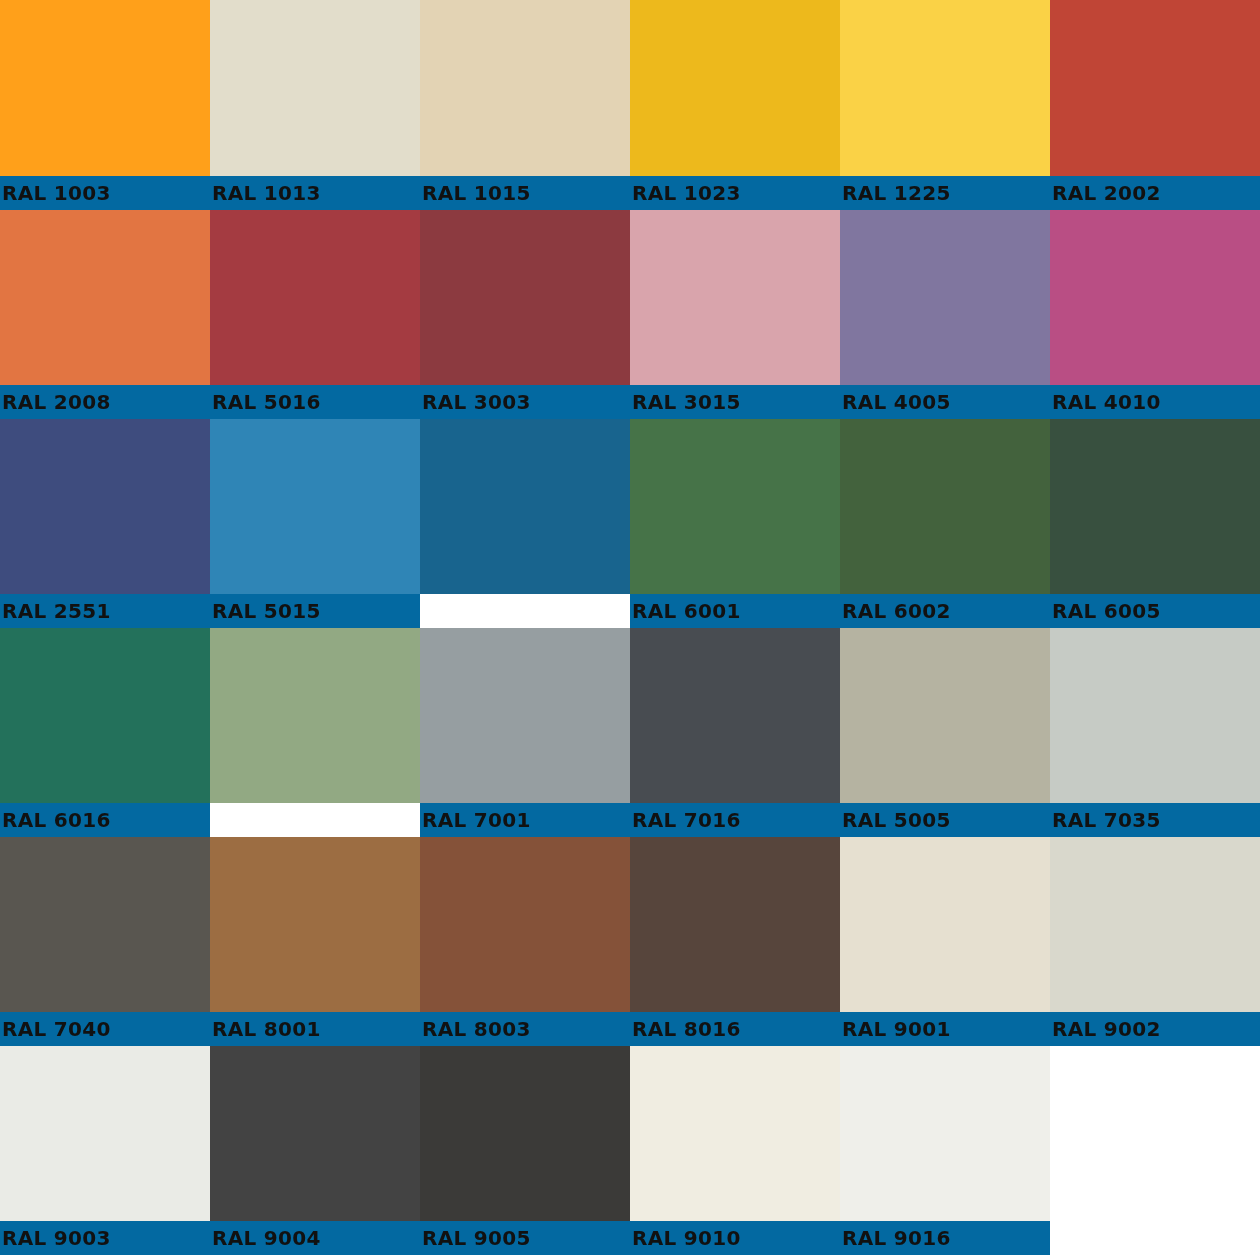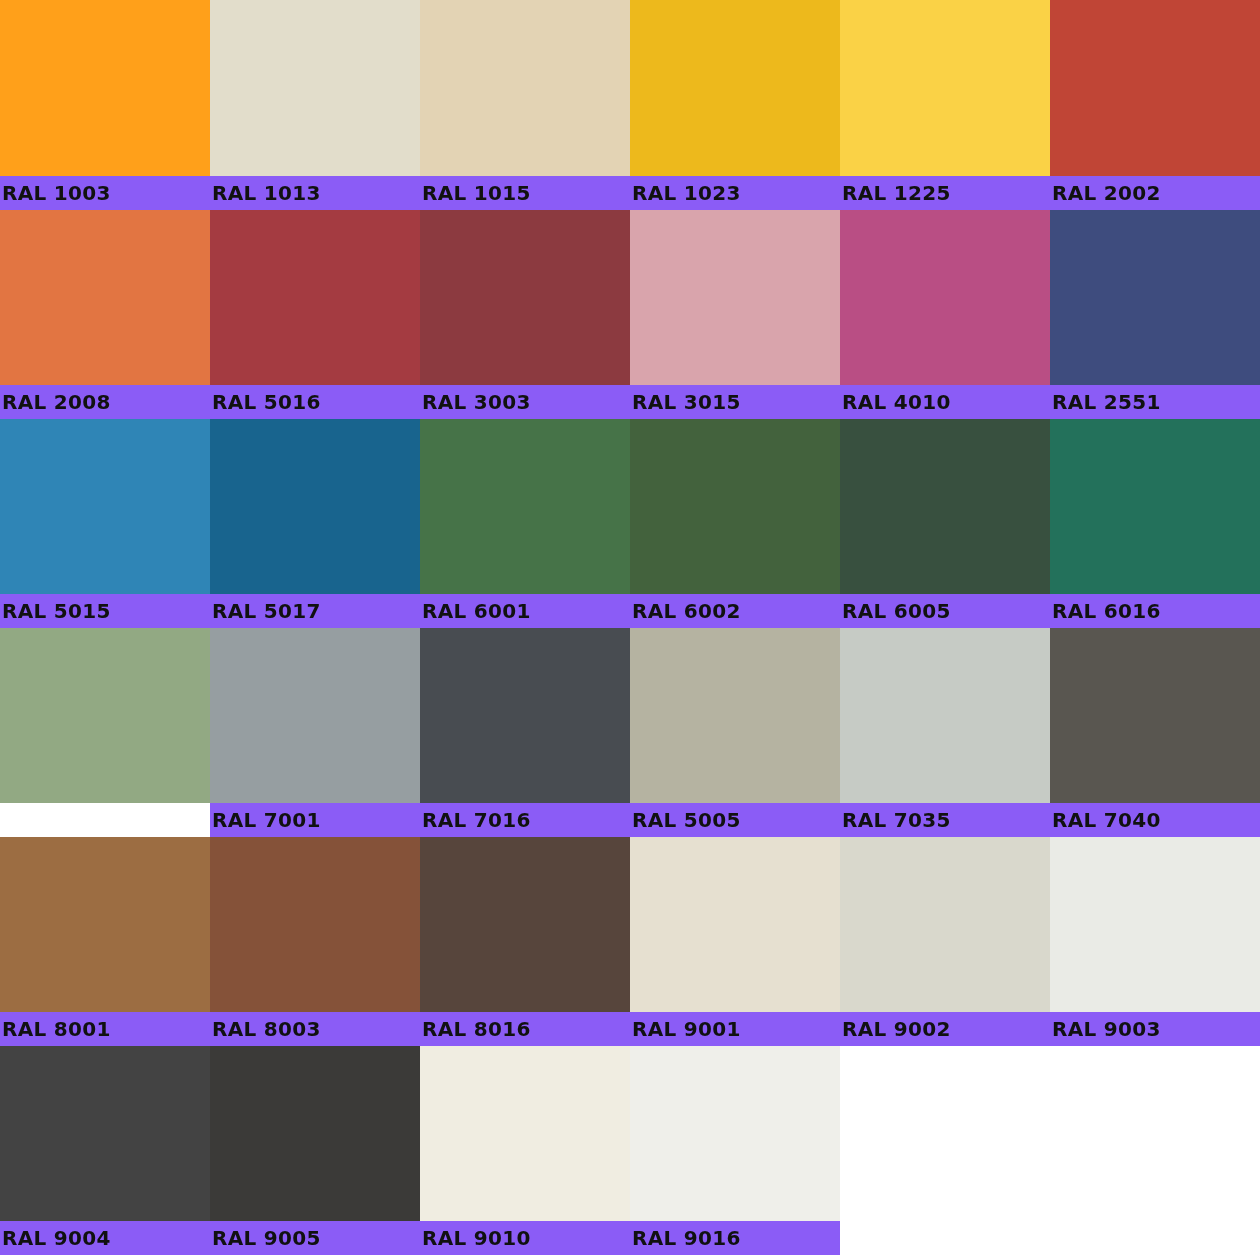--- a/index.html
+++ b/index.html
@@ -31,21 +31,21 @@
   .row-3 .swatch-chip,
   .row-4 .swatch-chip,
   .row-5 .swatch-chip,
   .row-6 .swatch-chip,
   .row-7 .swatch-chip {
     height: 175px;
   }
   .swatch-label-band {
     width: 210px;
     height: 34px;
-    background: #8b5cf6;
+    background: #0369a1;
     display: flex;
     align-items: center;
     text-align: right;
   }
   .swatch-label {
     font-size: 20px;
     font-weight: bold;
     color: #111111;
     letter-spacing: 0.3px;
     padding-left: 2px;
@@ -112,42 +112,45 @@
         <span class="swatch-label">RAL 3003</span>
       </div>
     </div>
     <div class="swatch-cell row-2">
       <div class="swatch-chip" style="background-color: rgb(217, 164, 172);"></div>
       <div class="swatch-label-band">
         <span class="swatch-label">RAL 3015</span>
       </div>
     </div>
     <div class="swatch-cell row-2">
+      <div class="swatch-chip" style="background-color: rgb(128, 118, 159);"></div>
+      <div class="swatch-label-band">
+        <span class="swatch-label">RAL 4005</span>
+      </div>
+    </div>
+    <div class="swatch-cell row-2">
       <div class="swatch-chip" style="background-color: rgb(185, 78, 132);"></div>
       <div class="swatch-label-band">
         <span class="swatch-label">RAL 4010</span>
       </div>
     </div>
     <div class="swatch-cell row-3">
       <div class="swatch-chip" style="background-color: rgb(62, 76, 126);"></div>
       <div class="swatch-label-band">
         <span class="swatch-label">RAL 2551</span>
       </div>
     </div>
     <div class="swatch-cell row-3">
       <div class="swatch-chip" style="background-color: rgb(47, 133, 182);"></div>
       <div class="swatch-label-band">
         <span class="swatch-label">RAL 5015</span>
       </div>
     </div>
     <div class="swatch-cell row-3">
       <div class="swatch-chip" style="background-color: rgb(24, 100, 142);"></div>
-      <div class="swatch-label-band">
-        <span class="swatch-label">RAL 5017</span>
-      </div>
     </div>
     <div class="swatch-cell row-3">
       <div class="swatch-chip" style="background-color: rgb(70, 115, 72);"></div>
       <div class="swatch-label-band">
         <span class="swatch-label">RAL 6001</span>
       </div>
     </div>
     <div class="swatch-cell row-3">
       <div class="swatch-chip" style="background-color: rgb(67, 98, 61);"></div>
       <div class="swatch-label-band">

